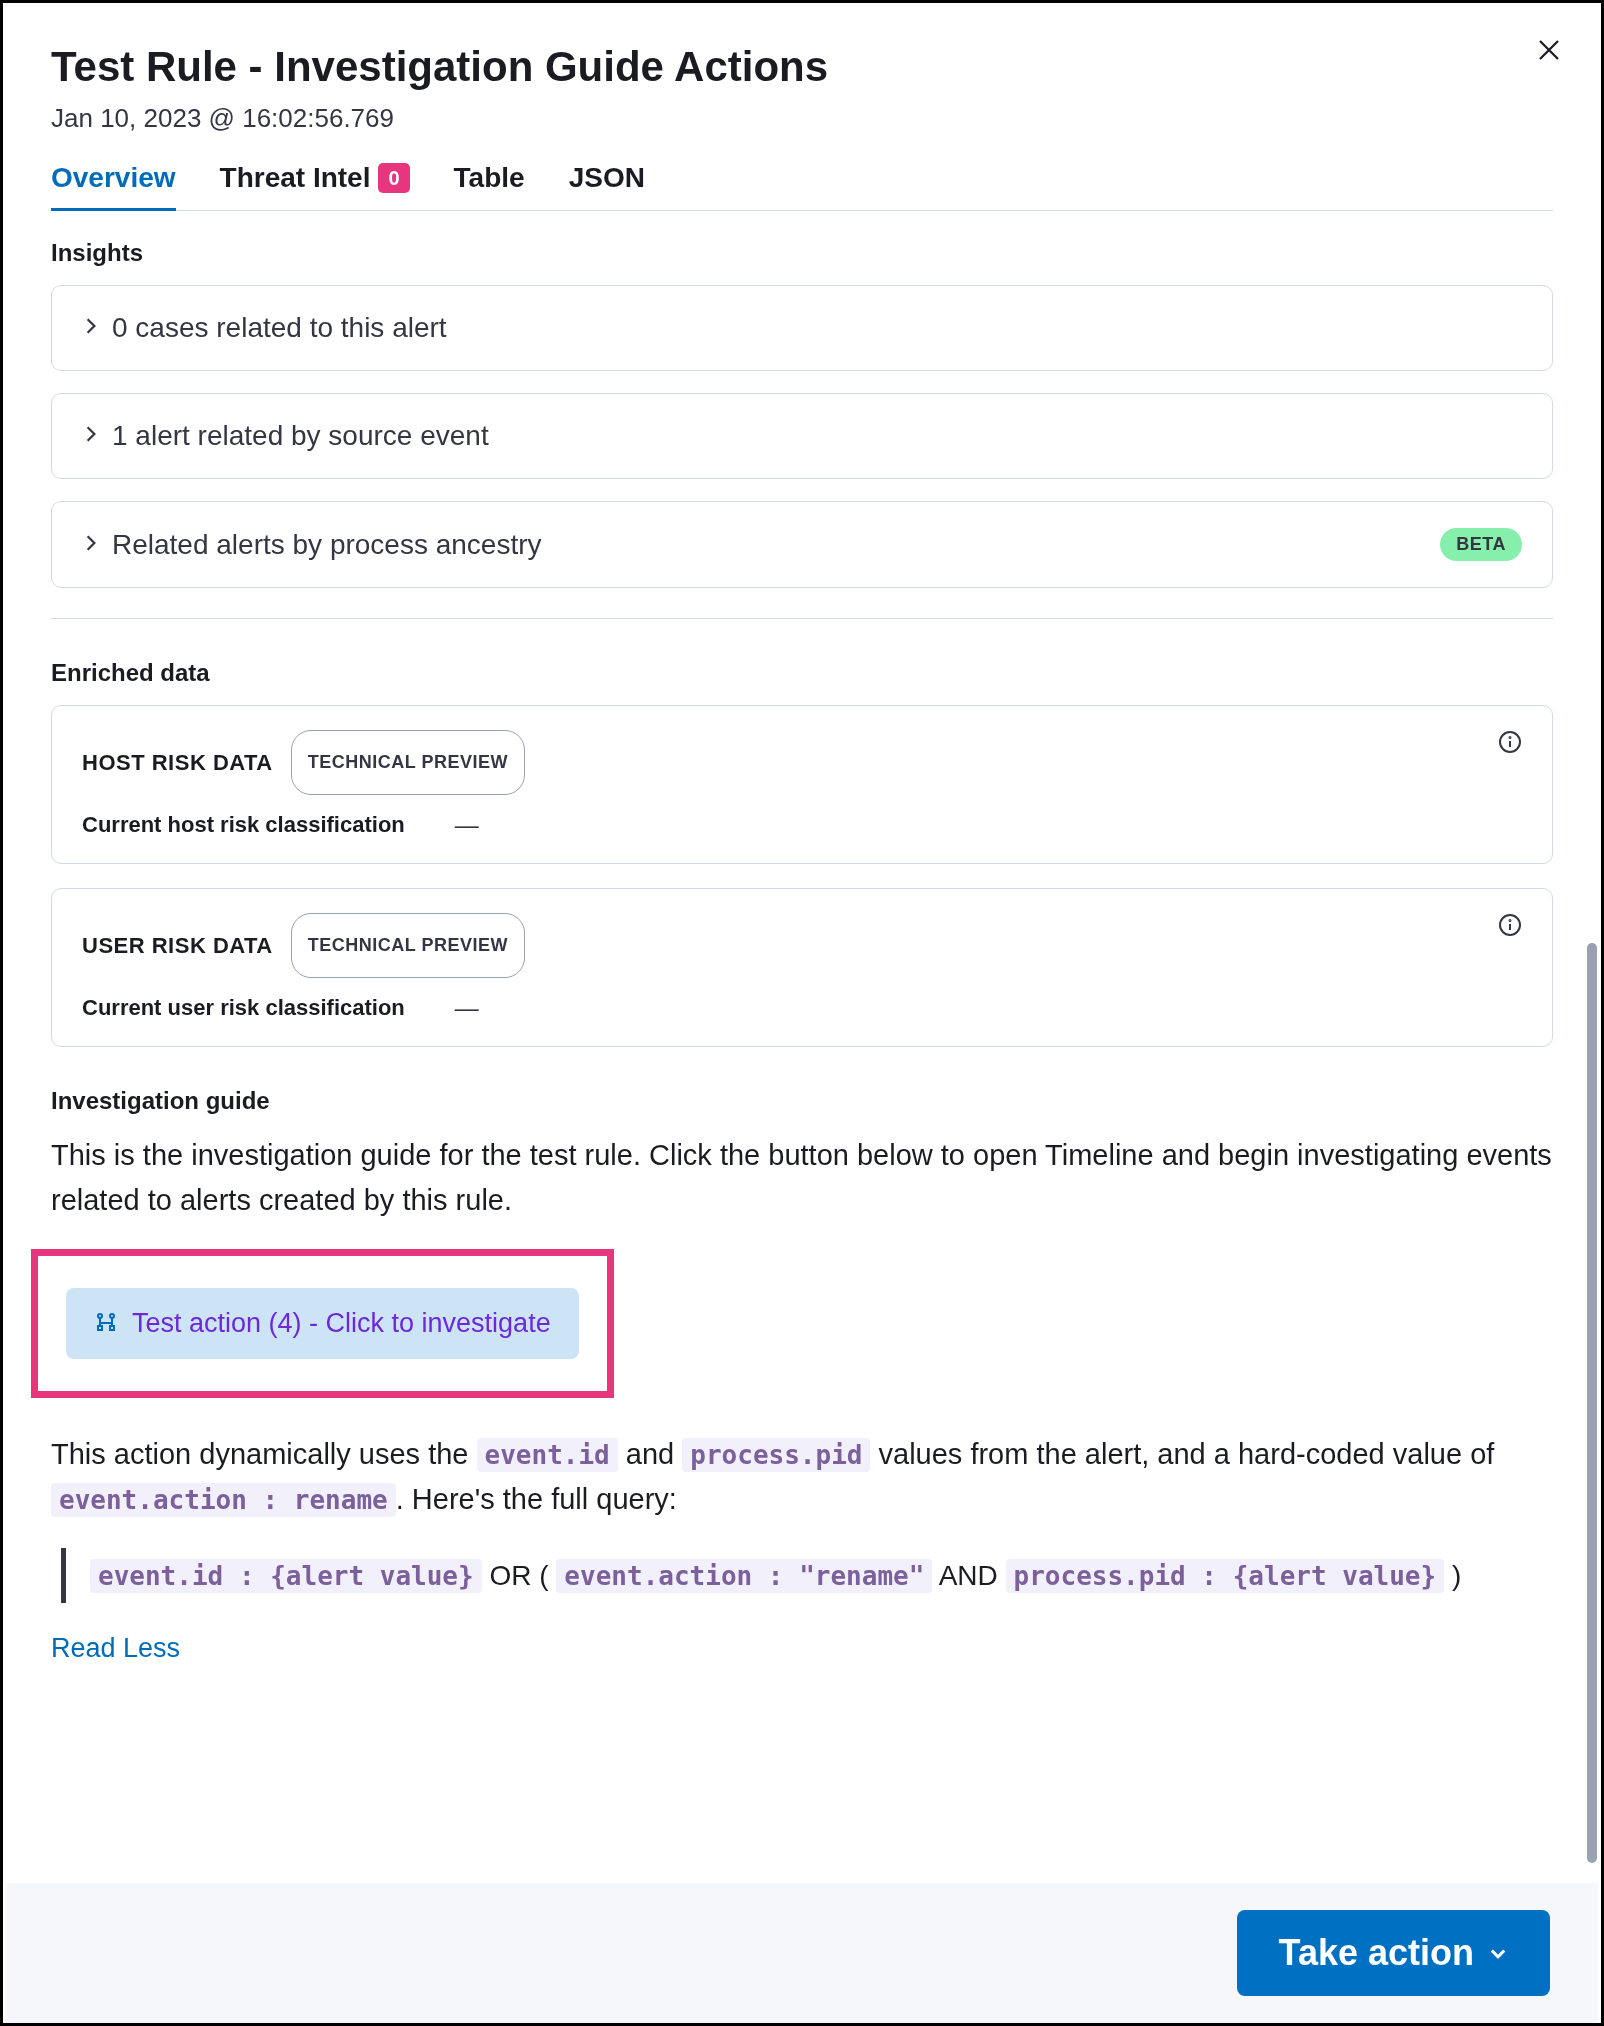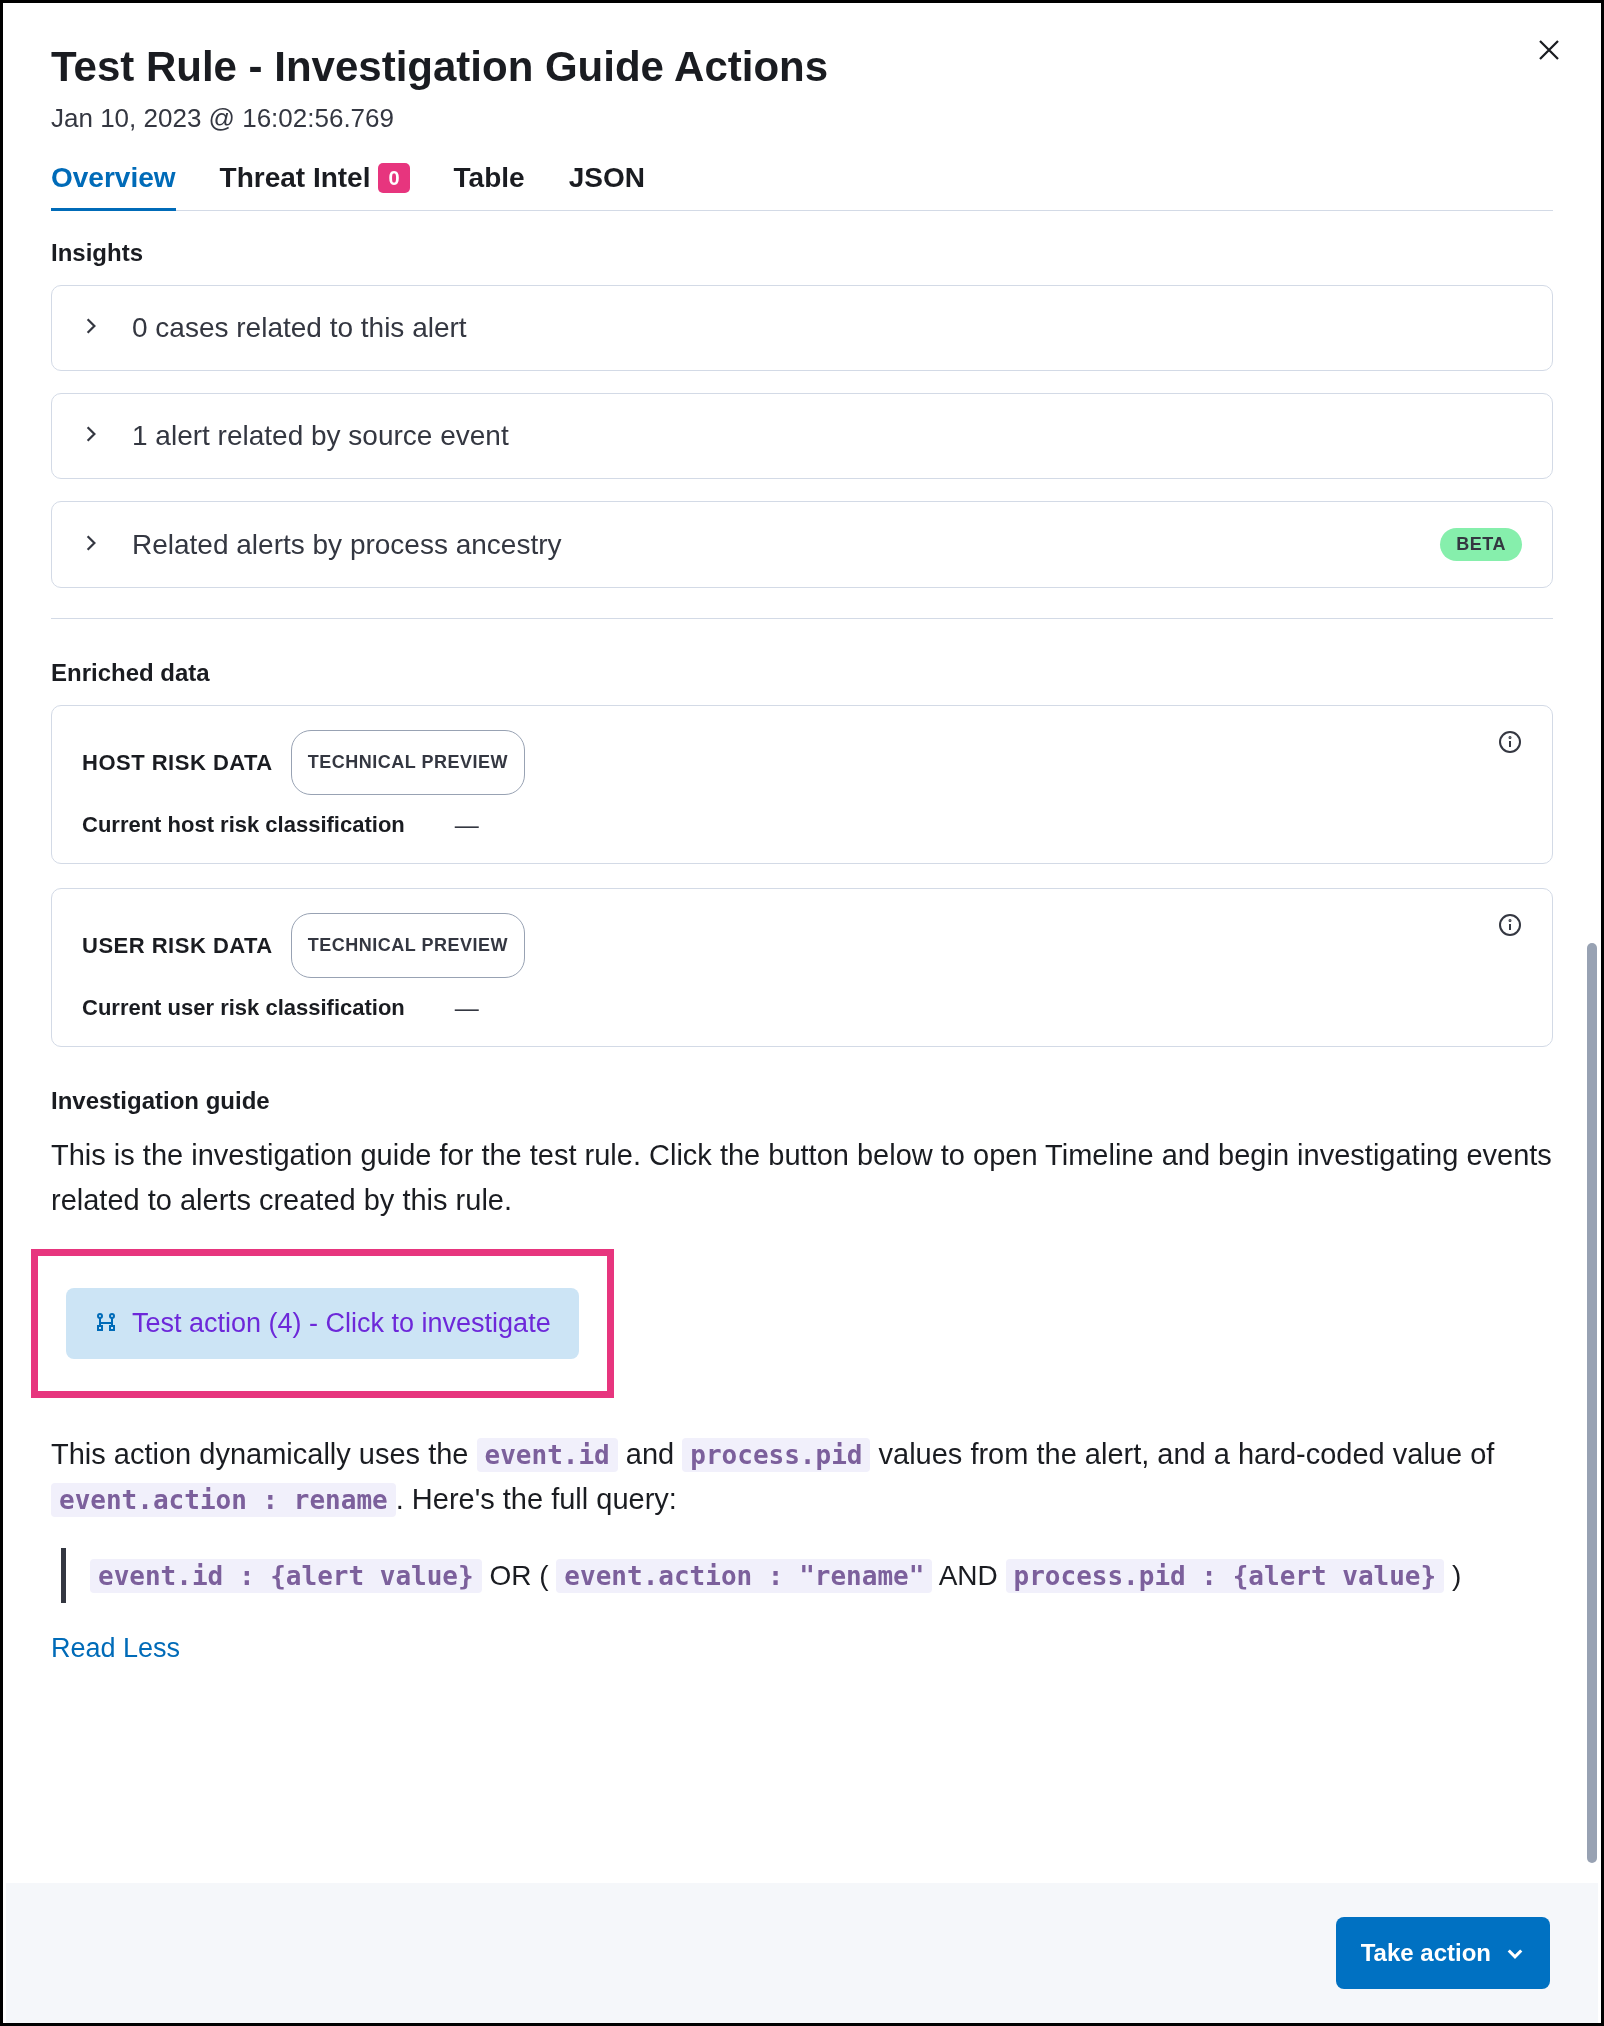--- a/index.html
+++ b/index.html
@@ -87,21 +87,21 @@
       margin-bottom: 22px;
       display: flex;
       align-items: center;
       gap: 20px;
       cursor: pointer;
       justify-content: space-between;
     }
     .accordion-left {
       display: flex;
       align-items: center;
-      gap: 32px;
+      gap: 12px;
     }
     .accordion-text {
       font-size: 28px;
       color: #343741;
     }
     .chevron-icon svg { width: 18px; height: 18px; }
     .beta-badge {
       background: #86efac;
       color: #343741;
       font-size: 18px;
@@ -237,22 +237,22 @@
       display: flex;
       align-items: center;
       justify-content: flex-end;
       padding: 0 48px;
     }
     .take-action-btn {
       background: #0071c2;
       color: #fff;
       border: none;
       border-radius: 8px;
-      padding: 22px 25px;
-      font-size: 24px;
+      padding: 22px 42px;
+      font-size: 36px;
       font-weight: 600;
       cursor: pointer;
       display: inline-flex;
       align-items: center;
       gap: 14px;
     }
     .take-action-btn svg { width: 20px; height: 20px; }
   </style>
 </head>
 <body>

